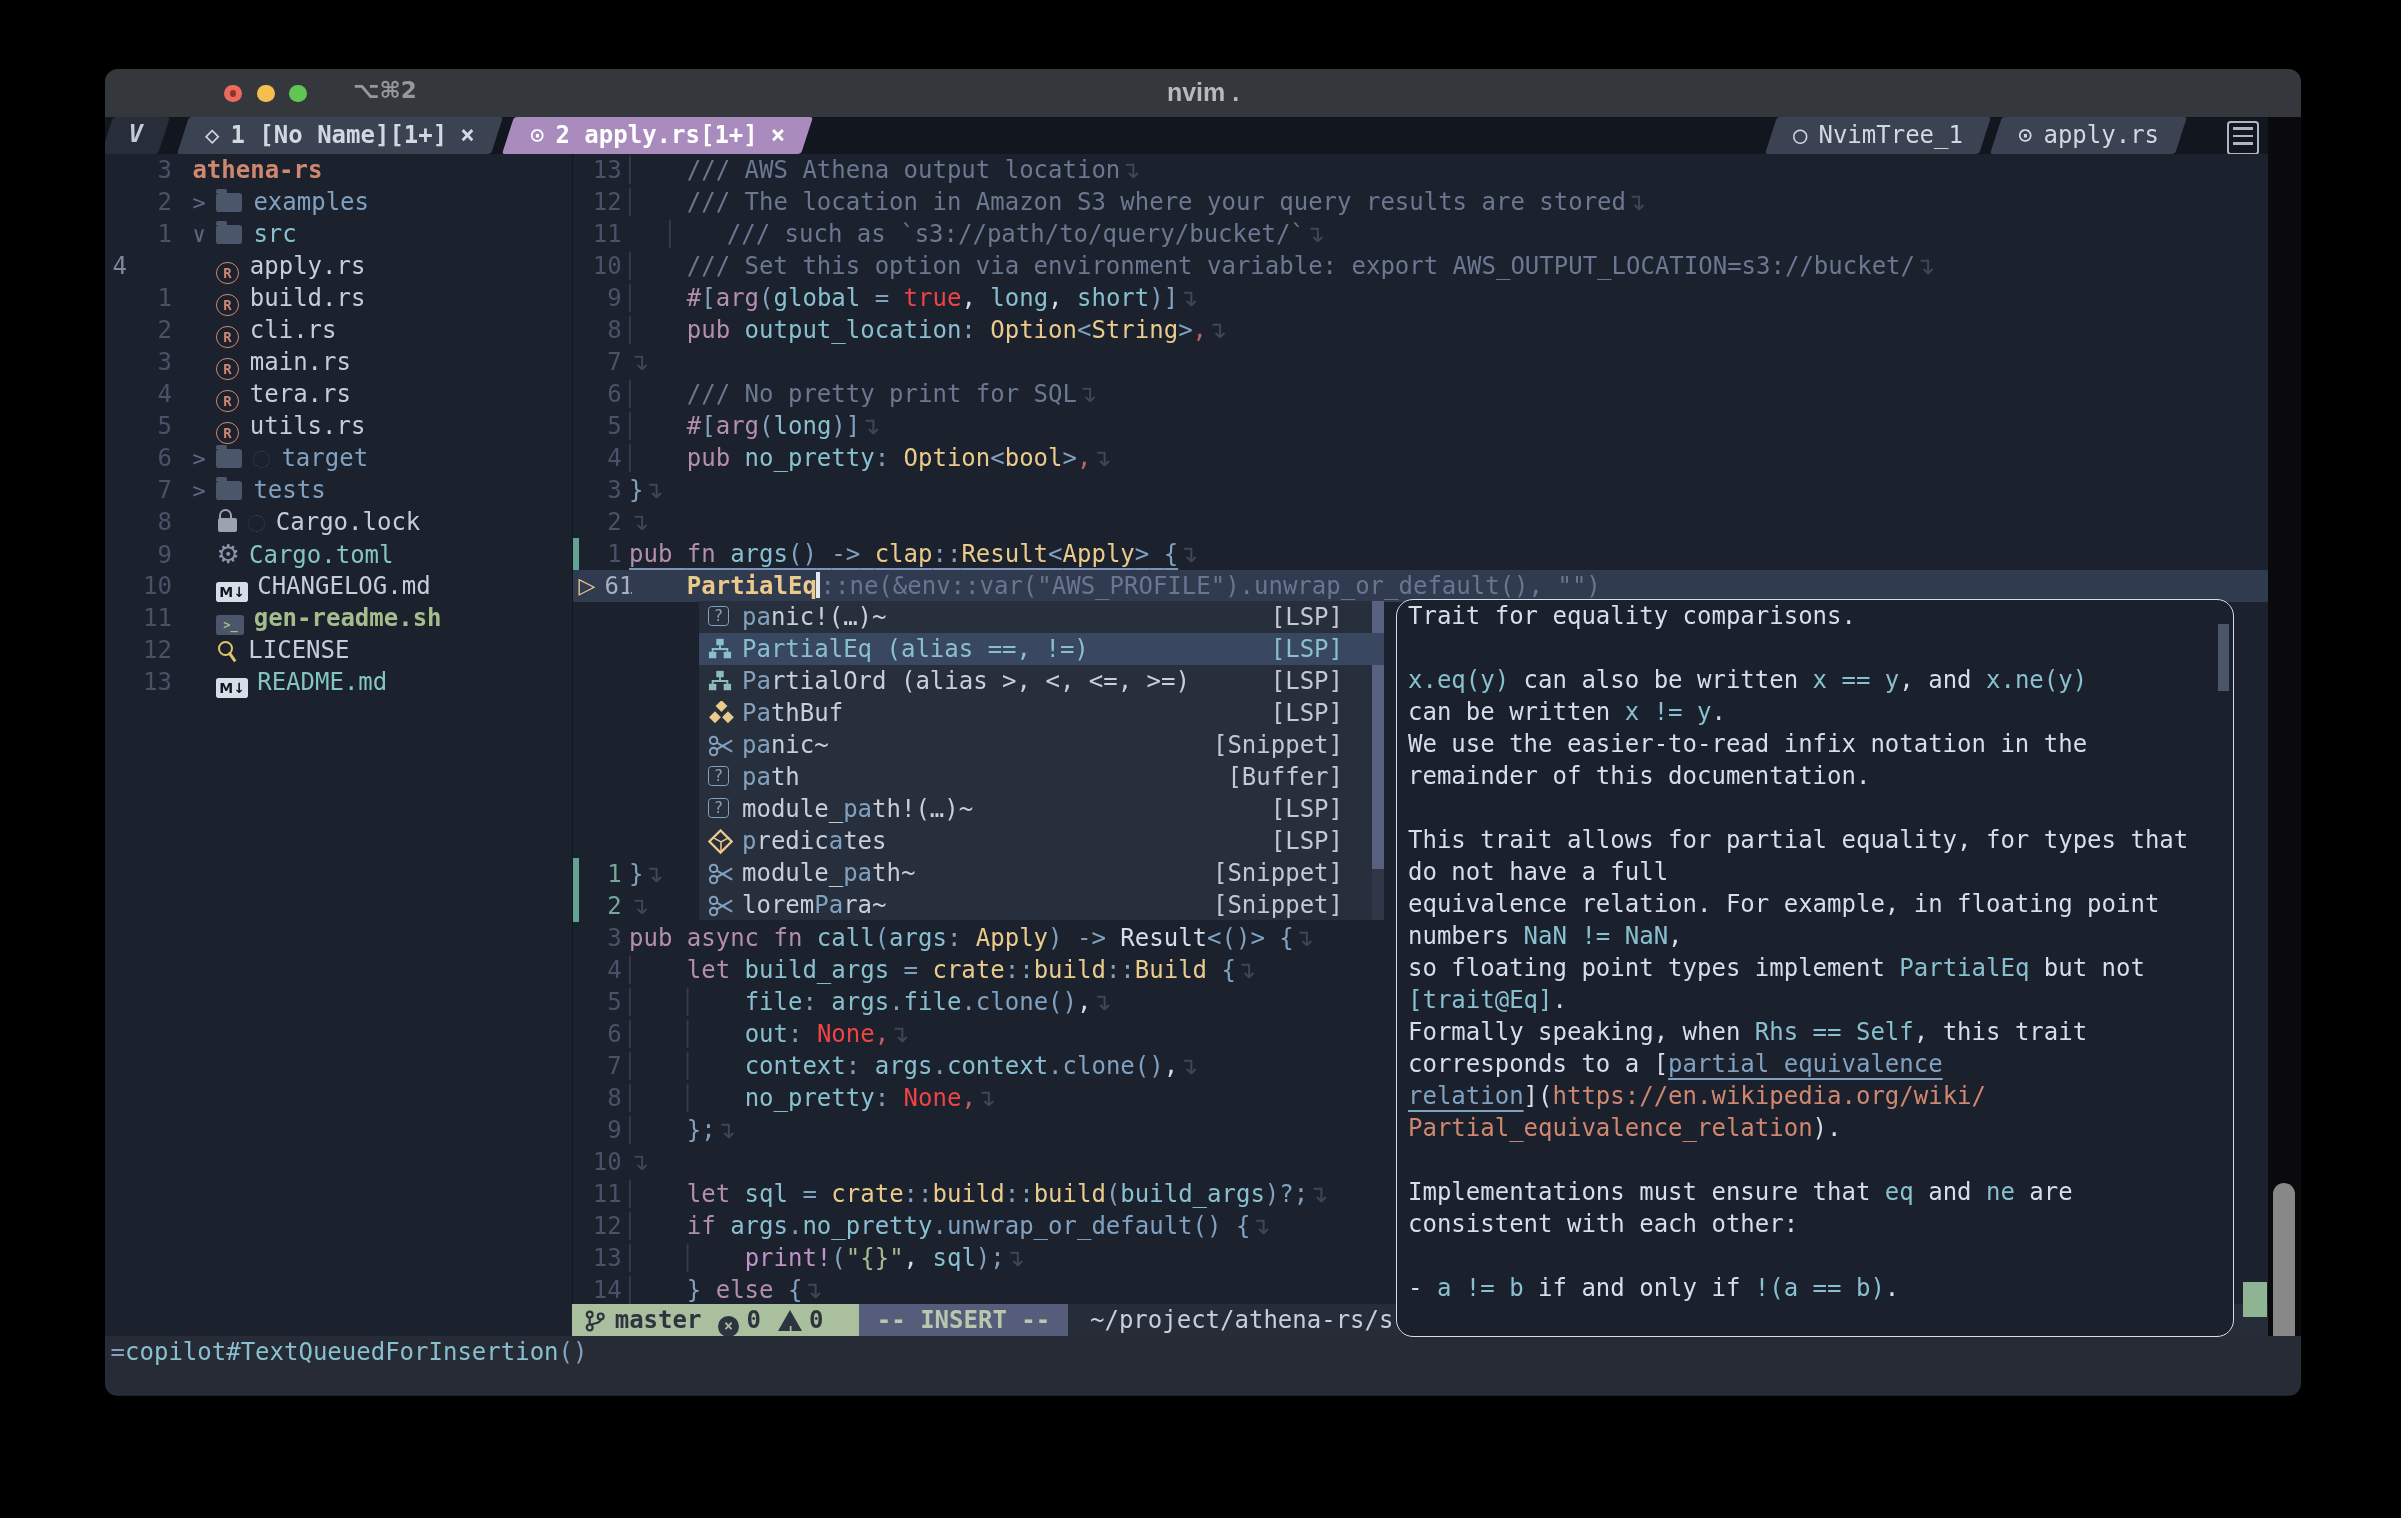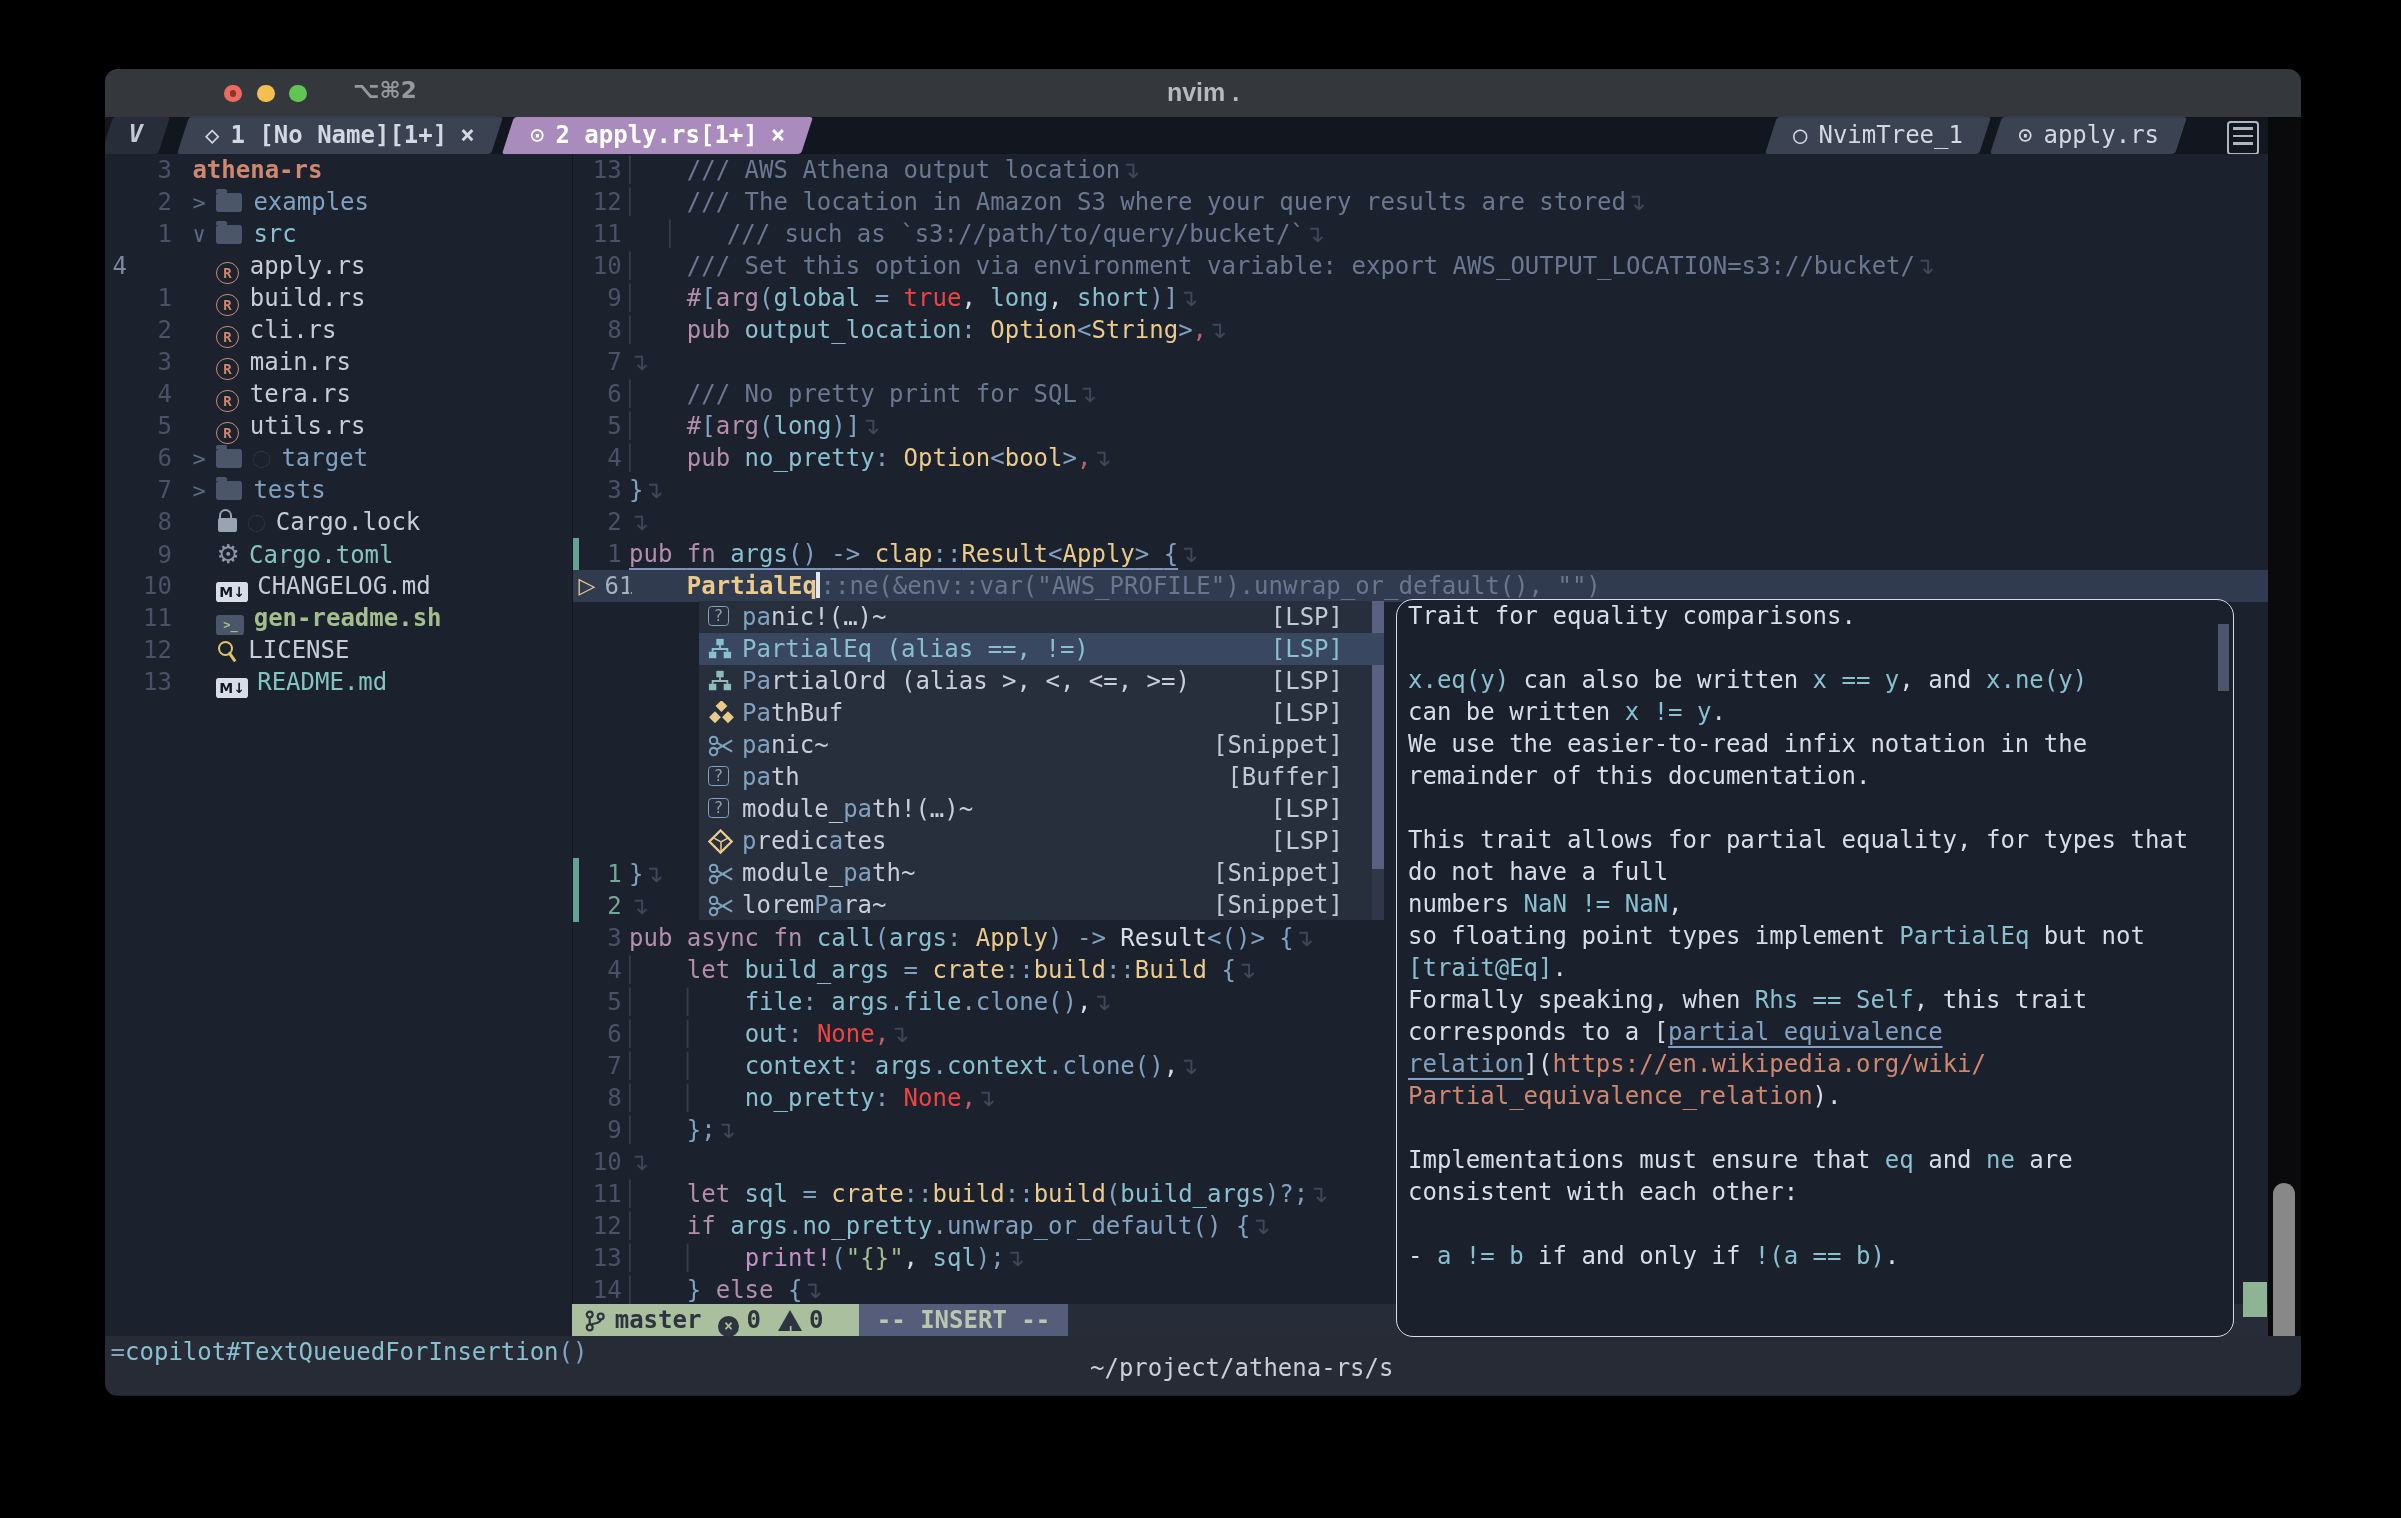--- a/index.html
+++ b/index.html
@@ -128,21 +128,21 @@
   .seg-branch .inner{padding-left:13px;}
   .brico{display:inline-block;vertical-align:-3.7px;margin-right:9.3px;}
   .stx{display:inline-block;margin-left:16.7px;}
   .err-ic{display:inline-block;width:21px;height:21px;border-radius:50%;background:#2d333f;color:#a9bf9d;
           font-size:15px;line-height:21px;text-align:center;font-weight:bold;vertical-align:-2.8px;margin-right:7.4px;}
   .warn-ic{display:inline-block;width:0;height:0;border-left:12px solid transparent;border-right:12px solid transparent;
            border-bottom:21px solid #2d333f;position:relative;vertical-align:-2.8px;margin-right:7.4px;}
   .warn-ic i{position:absolute;left:-2.8px;top:5.6px;font-style:normal;color:#a9bf9d;font-size:13px;font-weight:bold;}
   .seg-mode{position:absolute;left:287px;top:0;width:209px;height:32px;background:#555d7a;color:#b9c7ae;
             text-align:center;font-weight:bold;}
-  .seg-path{position:absolute;left:496px;top:0;height:32px;color:#c9cfda;padding-left:22px;margin-top:48px;}
+  .seg-path{position:absolute;left:496px;top:0;height:32px;color:#c9cfda;padding-left:22px;}
   
   .cmdline{position:absolute;left:0;top:1267px;width:2196px;height:59px;background:#262b36;z-index:2;
            font-size:24px;line-height:33px;white-space:pre;padding-left:5.6px;box-sizing:border-box;}
 </style>
 </head>
 <body>
 
 <div class="stage">
   <div class="window">
 
@@ -321,20 +321,21 @@
       <div class="docthumb"></div>
     <div class="drow"><span class="sg sg-w">Trait for equality comparisons.</span></div>
         <div class="drow"></div>
         <div class="drow"><span class="sg sg-cy">x.eq(y)</span><span class="sg sg-w"> can also be written </span><span class="sg sg-cy">x == y</span><span class="sg sg-w">, and </span><span class="sg sg-cy">x.ne(y)</span></div>
         <div class="drow"><span class="sg sg-w">can be written </span><span class="sg sg-cy">x != y</span><span class="sg sg-w">.</span></div>
         <div class="drow"><span class="sg sg-w">We use the easier-to-read infix notation in the</span></div>
         <div class="drow"><span class="sg sg-w">remainder of this documentation.</span></div>
         <div class="drow"></div>
         <div class="drow"><span class="sg sg-w">This trait allows for partial equality, for types that</span></div>
         <div class="drow"><span class="sg sg-w">do not have a full</span></div>
+        <div class="drow"><span class="sg sg-w">equivalence relation. For example, in floating point</span></div>
         <div class="drow"><span class="sg sg-w">numbers </span><span class="sg sg-cy">NaN != NaN</span><span class="sg sg-w">,</span></div>
         <div class="drow"><span class="sg sg-w">so floating point types implement </span><span class="sg sg-cy">PartialEq</span><span class="sg sg-w"> but not</span></div>
         <div class="drow"><span class="sg sg-cy">[trait@Eq]</span><span class="sg sg-w">.</span></div>
         <div class="drow"><span class="sg sg-w">Formally speaking, when </span><span class="sg sg-cy">Rhs == Self</span><span class="sg sg-w">, this trait</span></div>
         <div class="drow"><span class="sg sg-w">corresponds to a [</span><span class="sg sg-lk">partial equivalence</span></div>
         <div class="drow"><span class="sg sg-lk">relation</span><span class="sg sg-w">](</span><span class="sg sg-ur">https://en.wikipedia.org/wiki/</span></div>
         <div class="drow"><span class="sg sg-ur">Partial_equivalence_relation</span><span class="sg sg-w">).</span></div>
         <div class="drow"></div>
         <div class="drow"><span class="sg sg-w">Implementations must ensure that </span><span class="sg sg-cy">eq</span><span class="sg sg-w"> and </span><span class="sg sg-cy">ne</span><span class="sg sg-w"> are</span></div>
         <div class="drow"><span class="sg sg-w">consistent with each other:</span></div>

